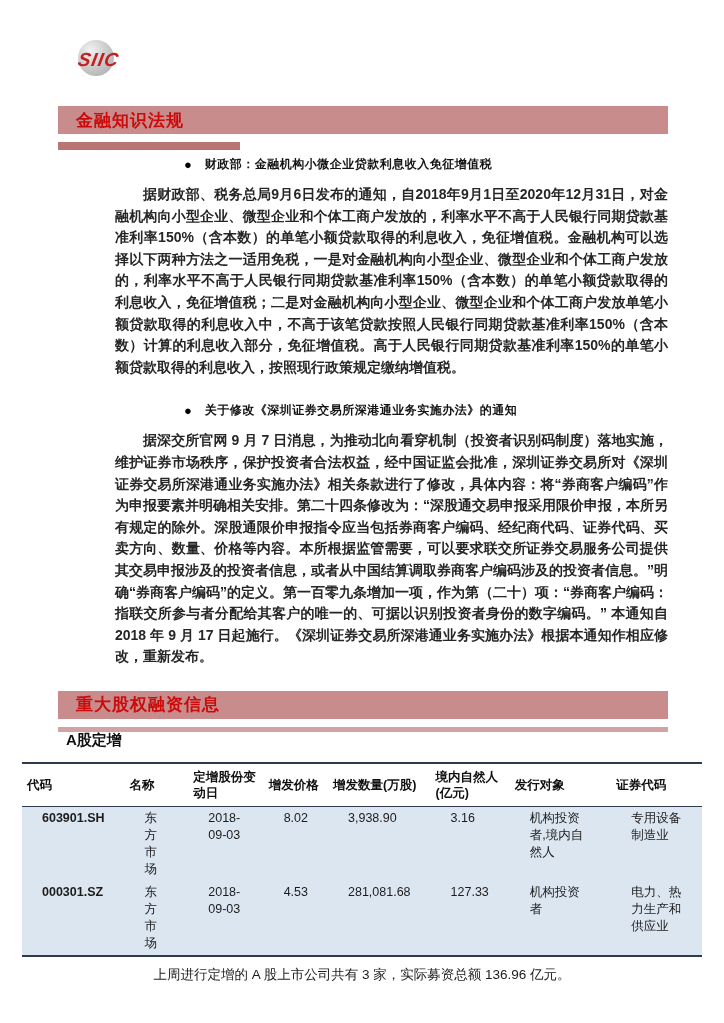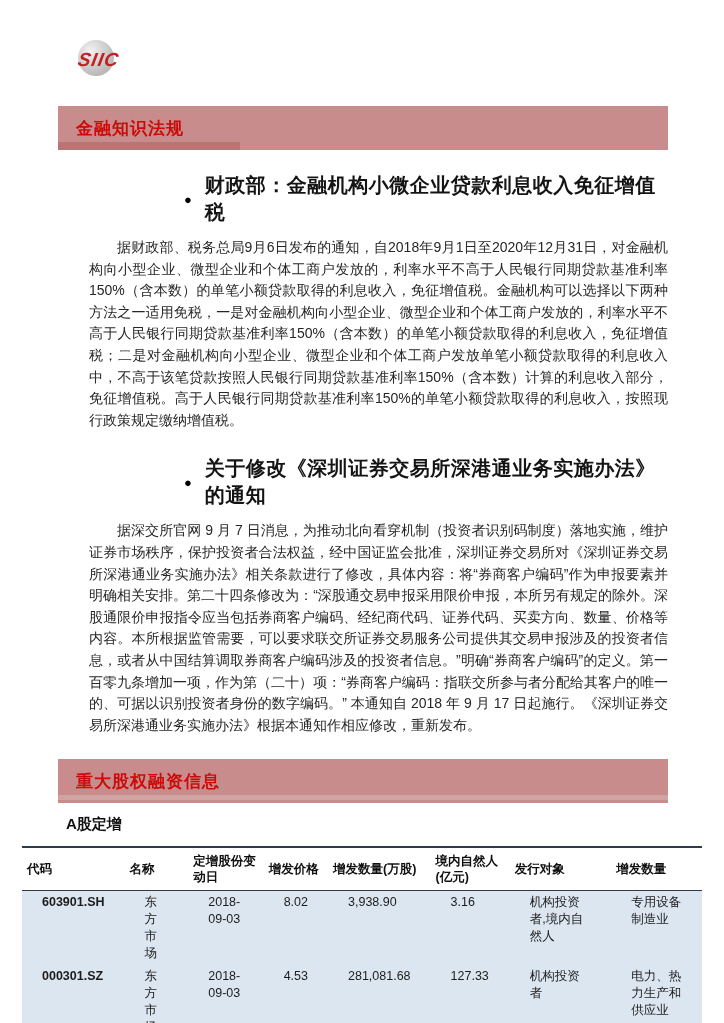--- a/index.html
+++ b/index.html
@@ -41,21 +41,21 @@
     border-bottom:2px solid #4a4a4a;padding-bottom:2px;line-height:1.2;
   }
   .logo-sub{
     margin-top:2px;font-size:7px;letter-spacing:1.8px;color:#979797;
     white-space:nowrap;
   }
   
   .bar{
     position:relative;
     margin:20px 56px 0 58px;
-    height:44px;
+    height:28px;
     background:var(--bar-bg);
     display:flex;align-items:center;
     padding-left:18px;
   }
   .bar-title{
     font-size:17px;font-weight:700;color:var(--bar-text);letter-spacing:1px;
   }
   .bar-shadow-left{
     position:absolute;left:0;top:36px;width:182px;height:8px;
     background:var(--bar-shadow);
@@ -64,28 +64,29 @@
     position:absolute;left:0;top:36px;width:100%;height:5px;
     background:var(--bar-shadow-light);
   }
   
   .bullet-heading{
     margin:24px 56px 0 184px;
     display:flex;align-items:center;gap:13px;
   }
   .bullet{font-size:13px;color:#000;line-height:1;}
   .bullet-heading h2{
-    font-size:20px;font-weight:700;color:#141414;letter-spacing:0.5px;
+    font-size:12px;font-weight:700;color:#141414;letter-spacing:0.5px;
   }
   .body-para{
-    margin:11px 56px 0 89px;
+    margin:11px 56px 0 115px;
     font-size:14px;line-height:21.6px;
     text-align:justify;
     text-indent:2em;
     color:var(--body-text);
+    font-weight:bold;
   }
   .gap-lg{margin-top:22px;}
   
   .subheading{
     margin:12px 0 0 66px;
     font-size:15px;font-weight:700;color:#111;
   }
   table.data{
     margin:12px 0 0 22px;
     width:680px;
@@ -174,21 +175,21 @@
     </colgroup>
     <thead>
       <tr>
         <th>代码</th>
         <th>名称</th>
         <th>定增股份变动日</th>
         <th>增发价格</th>
         <th>增发数量(万股)</th>
         <th>境内自然人(亿元)</th>
         <th>发行对象</th>
-        <th>增发数量</th>
+        <th>证券代码</th>
       </tr>
     </thead>
     <tbody>
       <tr class="alt">
         <td class="code">603901.SH</td>
         <td>东方市场</td>
         <td>2018-09-03</td>
         <td>8.02</td>
         <td>3,938.90</td>
         <td>3.16</td>

